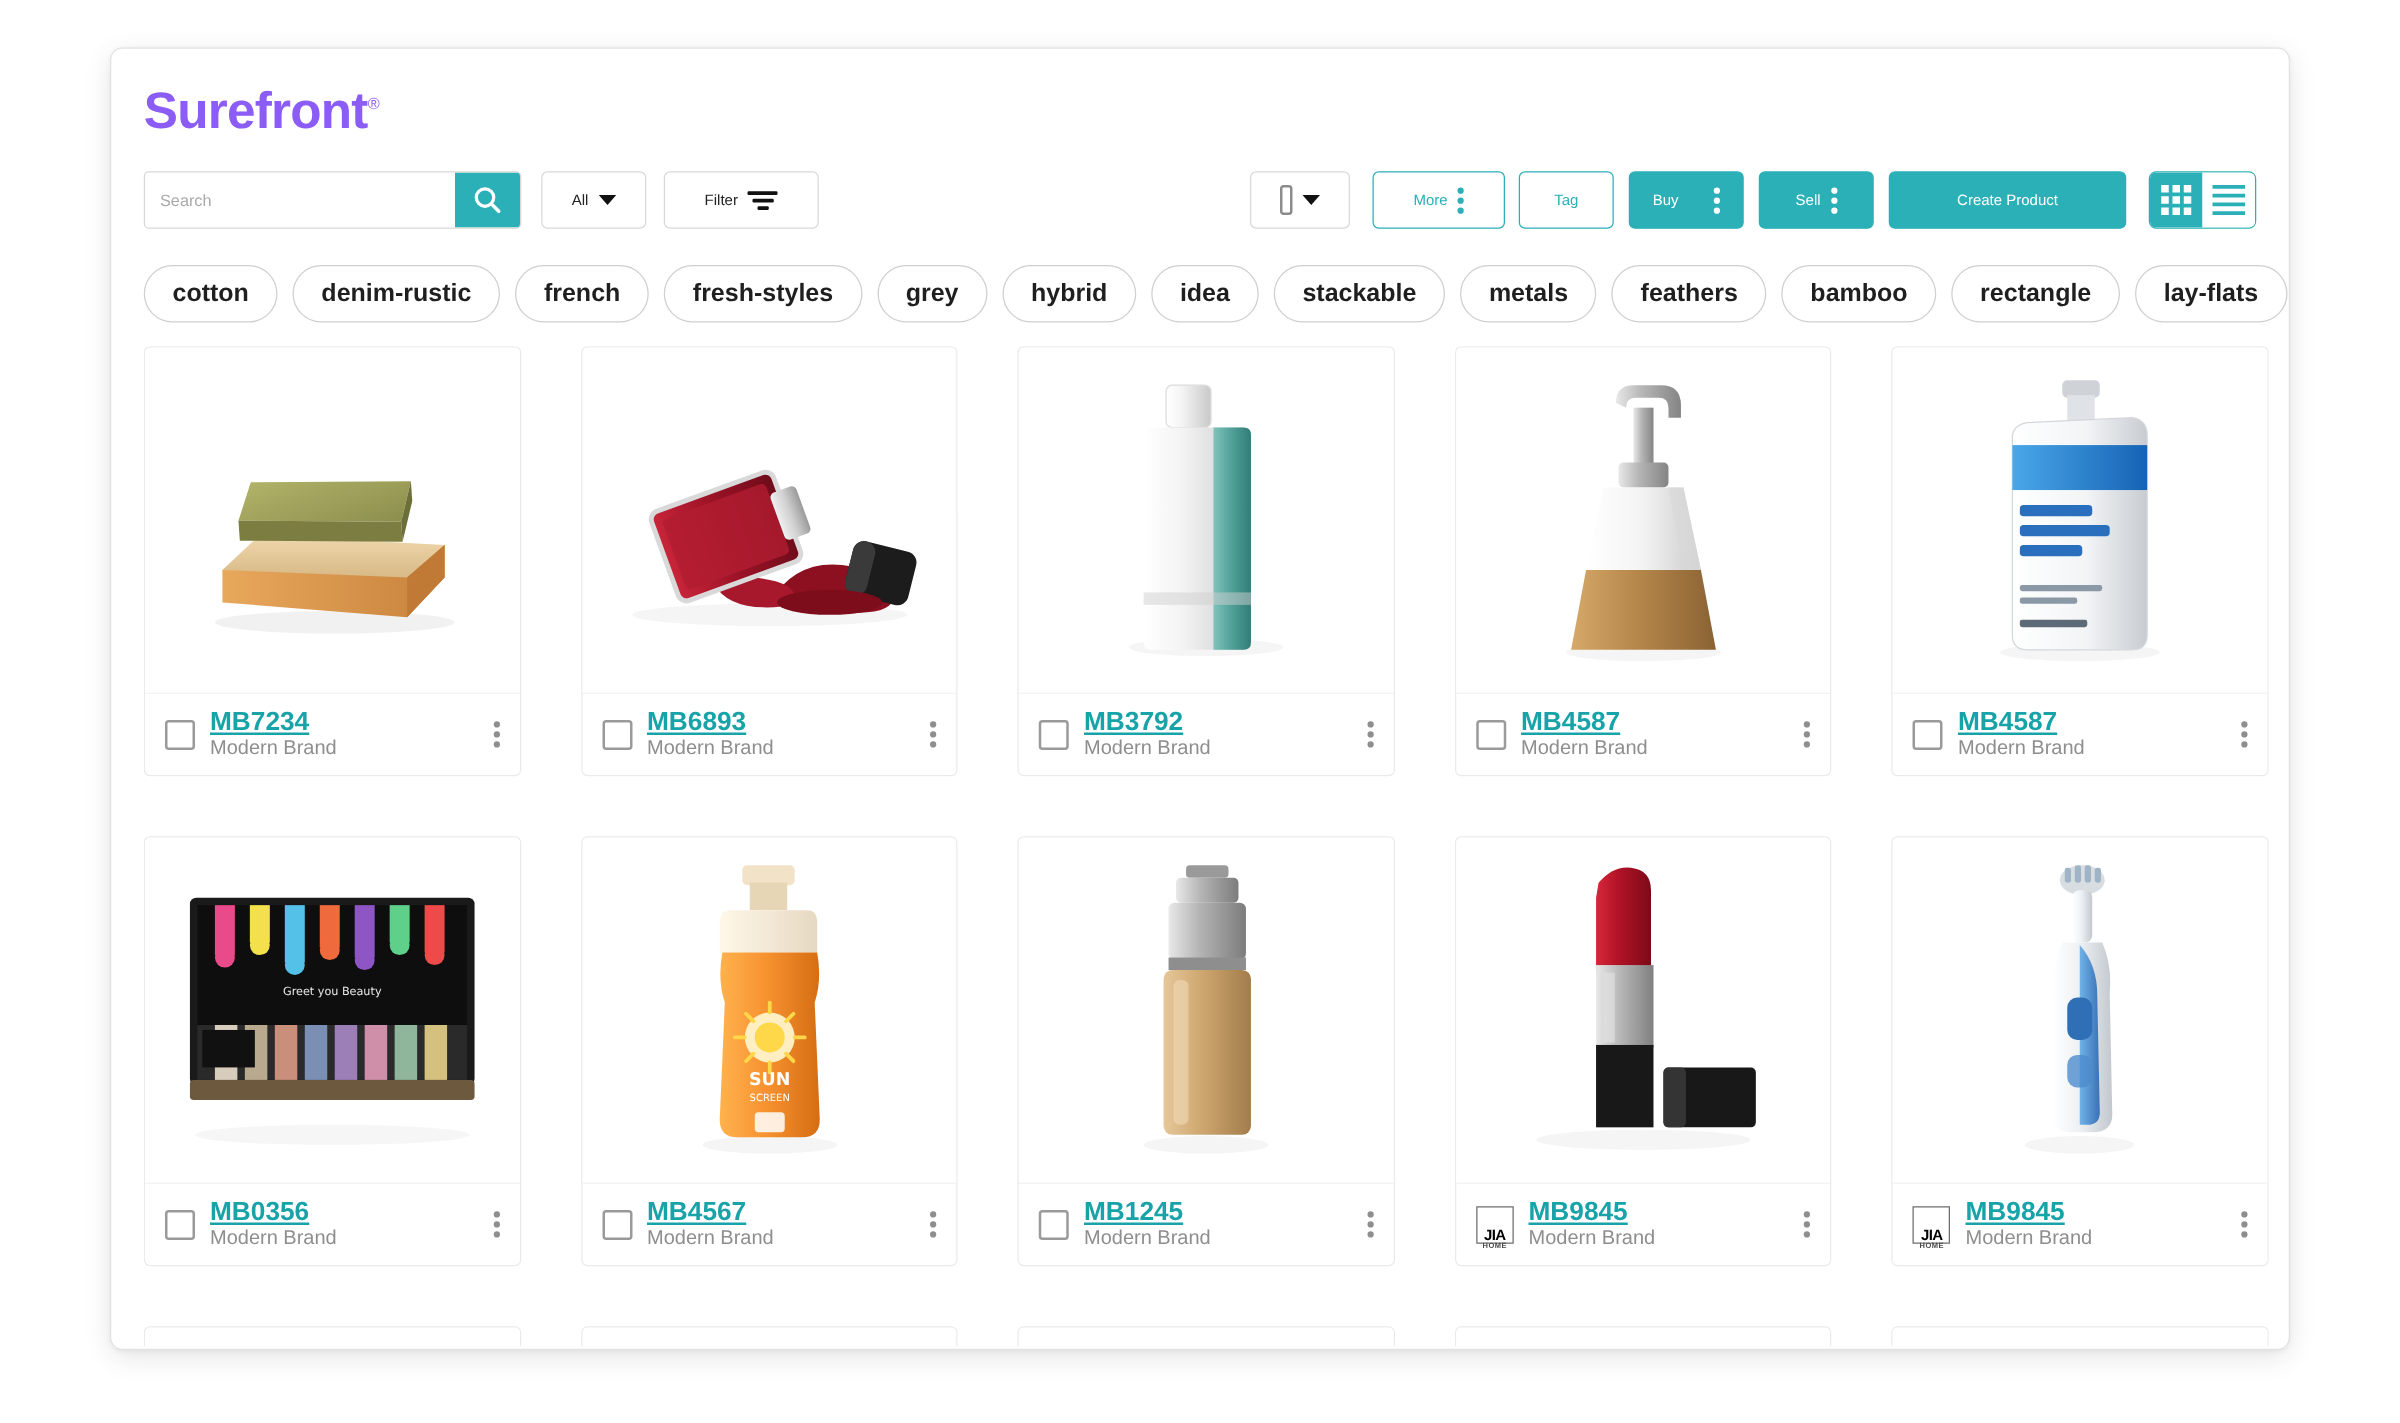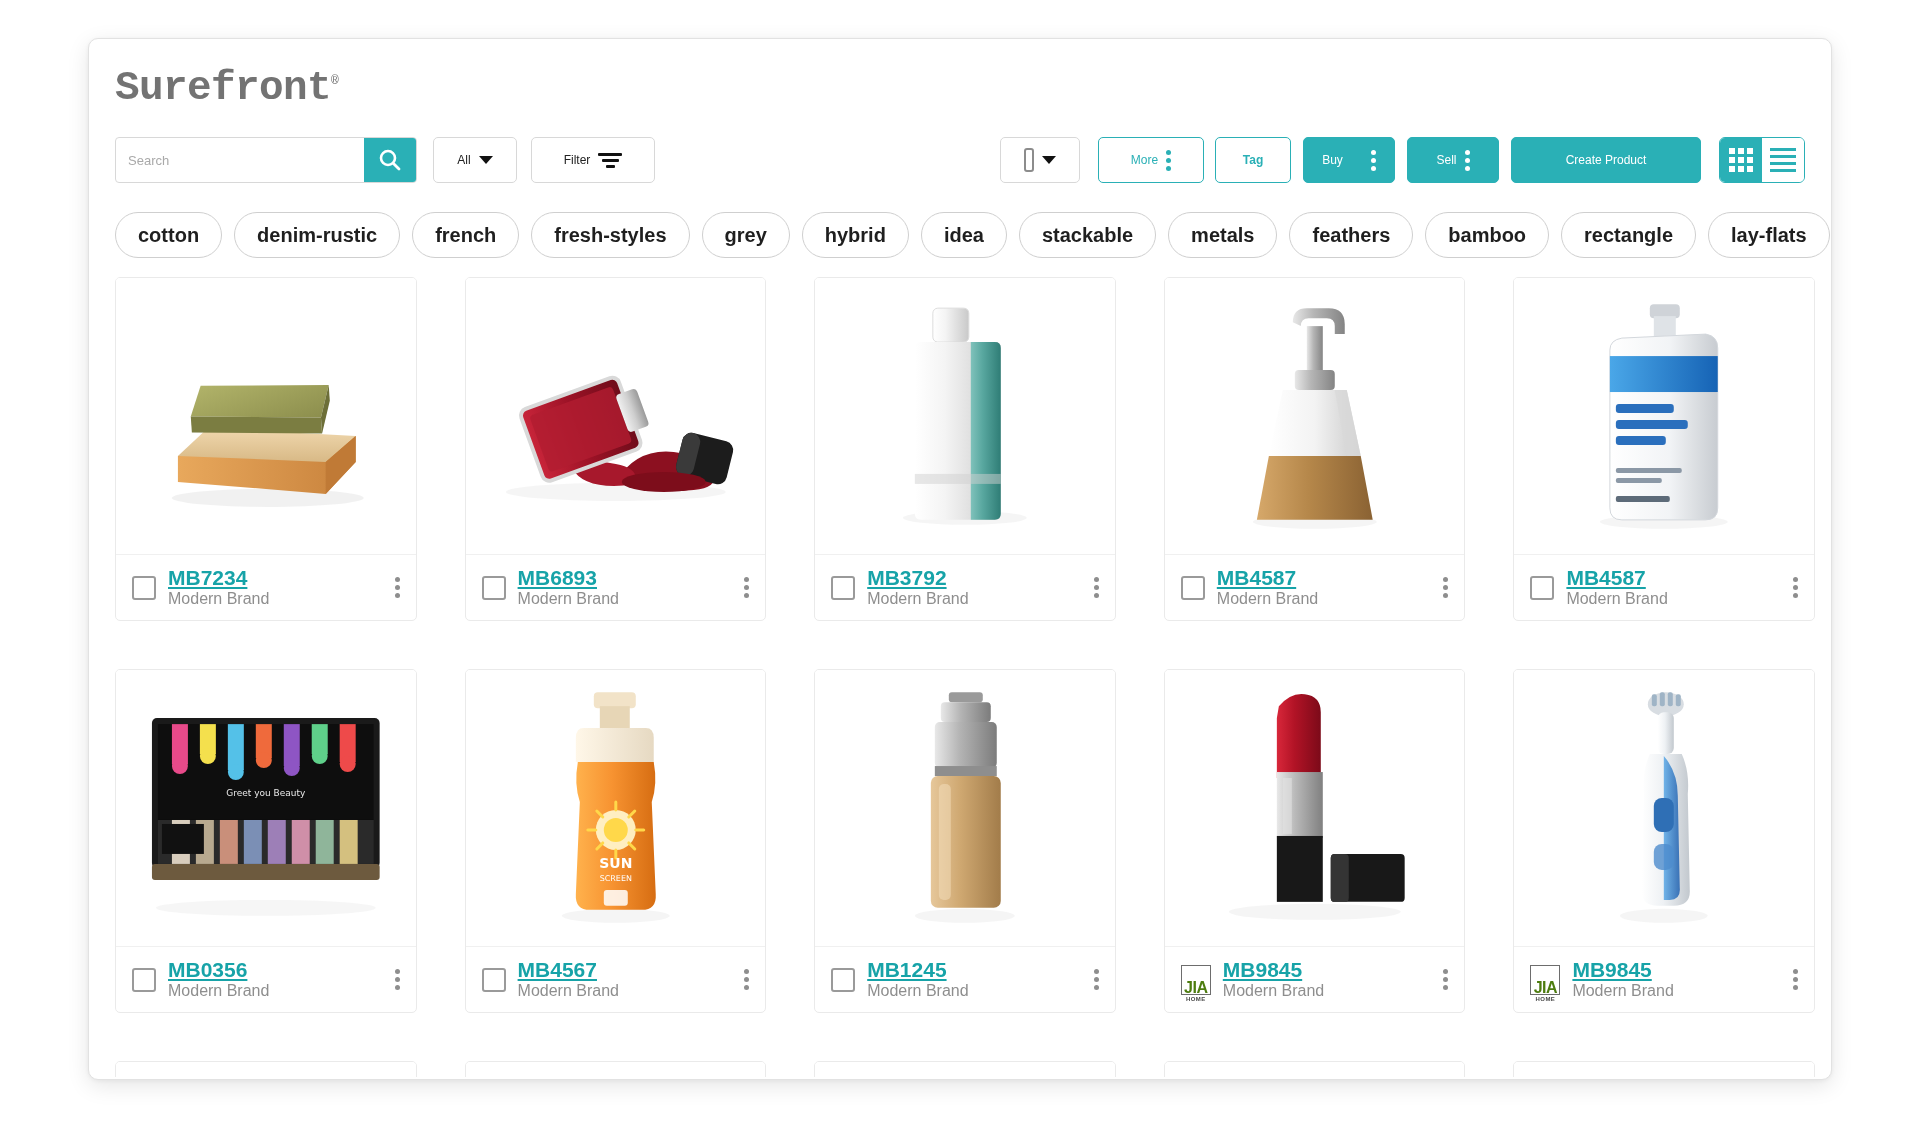--- a/index.html
+++ b/index.html
@@ -17,22 +17,22 @@
     border: 1px solid #e2e2e2;
     border-radius: 10px;
     box-shadow: 0 6px 22px rgba(0,0,0,0.10), 0 1px 4px rgba(0,0,0,0.05);
     overflow: hidden;
   }
 
   
   .brand {
     position: absolute; left: 26px; top: 26px;
     font-size: 41px; font-weight: 700; letter-spacing: -0.6px;
-    color: #737373;
-    font-family: Liberation Mono, monospace;
+    color: #8b5cf6;
+    font-family: Liberation Sans, sans-serif;
   }
   .brand .reg { font-size: 13px; vertical-align: super; font-weight: 400; }
 
   
   .toolbar {
     position: absolute; left: 26px; top: 98px;
     width: 1690px; height: 46px;
   }
   .search-wrap {
     position: absolute; left: 0; top: 0;
@@ -58,21 +58,21 @@
     background: #fff; border: 1px solid #d8d8d8; color: #222;
     padding: 0 23px;
   }
   .tb-btn.teal-outline { border-color: #2AB0B6; color: #2AB0B6; }
   .tb-btn.teal-solid { background: #2AB0B6; border-color: #2AB0B6; color: #fff; }
 
   .btn-all { left: 318px; width: 84px; }
   .btn-filter { left: 416px; width: 124px; }
   .btn-select { left: 885px; width: 80px; }
   .btn-more { left: 983px; width: 106px; }
-  .btn-tag { left: 1100px; width: 76px; font-weight: bold; }
+  .btn-tag { left: 1100px; width: 76px; }
   .btn-buy { left: 1188px; width: 92px; gap: 28px; }
   .btn-sell { left: 1292px; width: 92px; }
   .btn-create { left: 1396px; width: 190px; }
 
   .chev { width: 0; height: 0; border-left: 7px solid transparent;
           border-right: 7px solid transparent; border-top: 8px solid #111; }
   .chk-sq { width: 24px; height: 24px; border: 2px solid #8c8c8c; border-radius: 3px; background:#fff; }
   .kebab { display: flex; flex-direction: column; gap: 3px; }
   .kebab i { width: 5px; height: 5px; border-radius: 50%; background: currentColor; display:block; }
   .filter-ico { display: flex; flex-direction: column; gap: 3px; align-items: center; }
@@ -135,21 +135,21 @@
   }
   .cb {
     width: 24px; height: 24px; border: 2px solid #9a9a9a; border-radius: 3px;
     background: #fff; flex: 0 0 auto; cursor: pointer;
   }
   .jia {
     width: 30px; height: 30px; border: 1.6px solid #6d6d6d;
     flex: 0 0 auto; display:flex; align-items:center; justify-content:center;
     flex-direction: column; line-height: 1;
   }
-  .jia .t { font-size: 16px; font-weight: 700; color: #4d7c0f; letter-spacing: -0.5px; margin-top: 23px; }
+  .jia .t { font-size: 12px; font-weight: 700; color: #000000; letter-spacing: -0.5px; margin-top: 23px; }
   .jia .b { font-size: 6px; font-weight: 700; color: #4a4a4a; letter-spacing: 0.4px; }
   .foot-txt { flex: 1; min-width: 0; }
   .sku {
     font-size: 21px; font-weight: 700; color: #17A3A8;
     text-decoration: underline; cursor: pointer; display: inline-block;
     line-height: 1.12;
   }
   .brandname { font-size: 16px; color: #8e8e8e; line-height: 1.25; }
   .card-kebab { color: #8e8e8e; cursor: pointer; }
 

